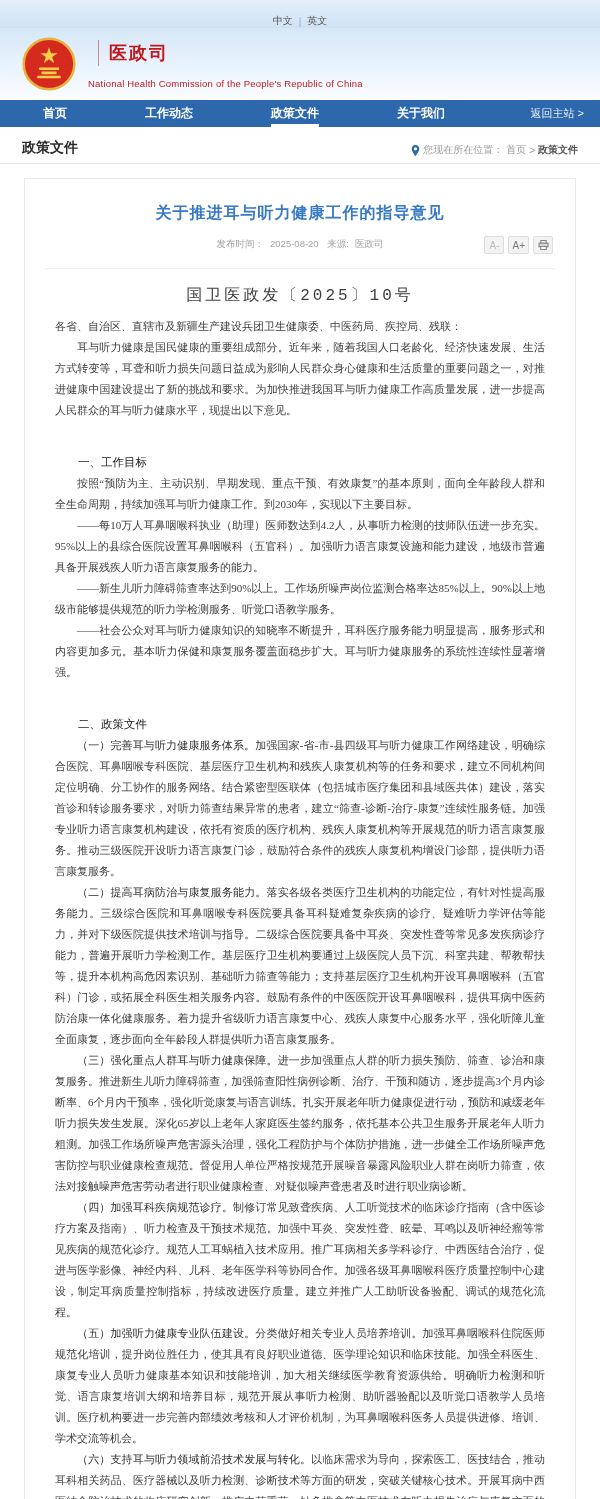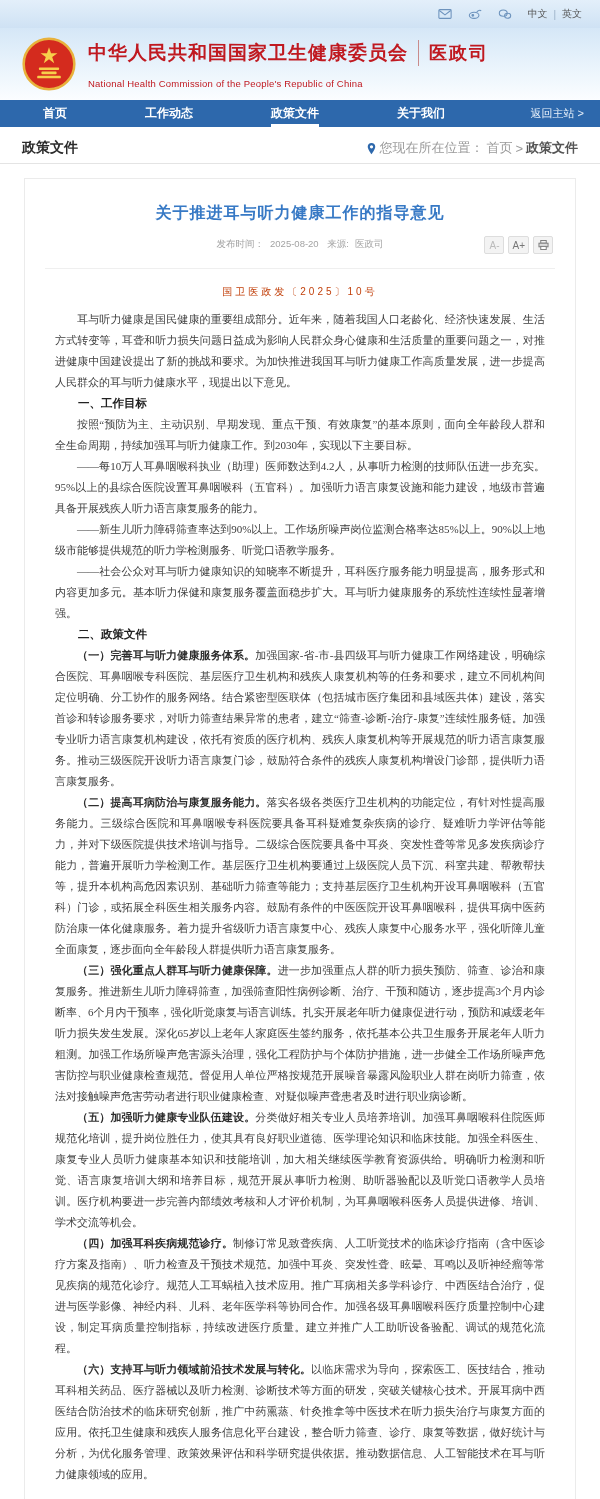--- a/index.html
+++ b/index.html
@@ -6,21 +6,21 @@
   html,body { background:#fff; }
   body {
     width:600px; min-height:1499px; margin:0 auto;
     font-family:"Liberation Sans","DejaVu Sans",sans-serif;
     color:#444;
   }
   
   .utility-bar{
     height:28px; background:linear-gradient(180deg,#e3effa,#cfe2f4);
     display:flex; align-items:center; justify-content:flex-end;
-    padding:0 18px; gap:14px; font-size:10px; color:#49698f;
+    padding:0 18px; gap:14px; font-size:10px; color:#49698f;flex-direction:column;
   }
   .u-icon{ width:16px; height:14px; display:inline-flex; align-items:center; justify-content:center; cursor:pointer; color:#6d93bd;}
   .u-icon svg{ width:14px; height:12px; }
   .lang{ display:flex; gap:6px; align-items:center; color:#555;}
   .lang a{ color:#555; text-decoration:none; cursor:pointer;}
   .lang .sep{ color:#9ab0c6; }
   
   .masthead{
     height:72px; background:linear-gradient(180deg,#d5e7f7 0%,#eaf4fc 55%,#fbfdff 100%);
     display:flex; align-items:center; padding:0 0 0 22px;
@@ -50,21 +50,21 @@
   .nav-back{
     position:absolute; right:16px; top:0; height:27px; display:flex; align-items:center;
     color:#eaf2fb; font-size:11px; cursor:pointer;
   }
   
   .section-bar{
     display:flex; justify-content:space-between; align-items:flex-end;
     padding:12px 22px 6px 22px; border-bottom:1px solid #e4e4e4;
   }
   .section-title{ font-size:14px; font-weight:bold; color:#2b2b2b; }
-  .crumb{ font-size:13px; color:#9a9a9a; display:flex; align-items:center; gap:3px;justify-content:space-between;}
+  .crumb{ font-size:10px; color:#9a9a9a; display:flex; align-items:center; gap:3px;justify-content:space-between;}
   .crumb .pin{ width:9px; height:11px; display:inline-block; }
   .crumb a{ color:#9a9a9a; text-decoration:none; cursor:pointer;}
   .crumb .current{ color:#555; font-weight:bold;}
   
   .card{
     margin:14px 24px 16px 24px; background:#fff; border:1px solid #ebebeb;
     padding:20px 30px 26px 30px; position:relative;
   }
   .doc-title{
     text-align:center; color:#3779c5; font-size:16px; font-weight:bold;
@@ -76,33 +76,33 @@
   .tools{ position:absolute; right:-8px; top:-2px; display:flex; gap:4px; }
   .tool-btn{
     min-width:20px; height:18px; background:#f3f3f3; border:1px solid #ddd; border-radius:2px;
     font-size:10px; color:#777; display:flex; align-items:center; justify-content:center;
     cursor:pointer; padding:0 3px;
   }
   .tool-btn.dim{ color:#bbb; }
   .tool-btn svg{ width:11px; height:10px; }
   .meta-divider{ border:none; border-top:1px solid #efefef; margin:8px -10px 0 -10px; }
   .doc-number{
-    text-align:center; font-size:10px; color:#c2410c; letter-spacing:3px; margin:16px 0 10px 0;
-    font-family:Liberation Sans, sans-serif;
+    text-align:center; font-size:16px; color:#404040; letter-spacing:3px; margin:16px 0 10px 0;
+    font-family:Liberation Mono, monospace;
   }
   
   .doc-body{
     font-family:"Liberation Serif","DejaVu Serif",serif;
     font-size:11px; line-height:21px; color:#3d3d3d; text-align:justify;
   }
   .doc-body p{ text-indent:2em; }
   .doc-body p.salutation{ text-indent:0; }
-  .doc-body p.heading{ font-weight:bold; color:#222;
-    font-family:"Liberation Sans","DejaVu Sans",sans-serif; font-size:11.5px;}
-  .doc-body .lead{ font-weight:bold; color:#2e2e2e; }
+  .doc-body p.heading{ font-weight:normal; color:#222;
+    font-family:"Liberation Sans","DejaVu Sans",sans-serif; font-size:11.5px;margin-top:31px;}
+  .doc-body .lead{ font-weight:normal; color:#2e2e2e; }
 </style>
 </head>
 <body>
 
 <div class="utility-bar">
   <span class="u-icon">
     <svg viewBox="0 0 16 12" fill="none" stroke="currentColor" stroke-width="1.2">
       <rect x="1" y="1" width="14" height="10" rx="1"></rect>
         <path d="M1.5 2l6.5 5 6.5-5"></path>
     </svg>
@@ -132,21 +132,20 @@
     <svg viewBox="0 0 64 64">
       <circle cx="32" cy="32" r="30" fill="#d42b1e" stroke="#e8b23c" stroke-width="3"></circle>
       <polygon points="32,12 34.4,19.2 42,19.2 35.8,23.8 38.2,31 32,26.5 25.8,31 28.2,23.8 22,19.2 29.6,19.2" fill="#f7d04b"></polygon>
       <rect x="20" y="36" width="24" height="3" rx="1" fill="#f7d04b"></rect>
       <rect x="23" y="41" width="18" height="3" rx="1" fill="#f7d04b"></rect>
       <rect x="18" y="46" width="28" height="3" rx="1" fill="#f7d04b"></rect>
     </svg>
   </span>
   <div class="org">
     <div class="org-line">
-      <span class="org-cn">中华人民共和国国家卫生健康委员会</span>
       <span class="dept-divider"></span>
       <span class="dept">医政司</span>
     </div>
     <div class="org-en">National Health Commission of the People's Republic of China</div>
   </div>
 </div>
 
 <div class="nav">
   <span class="nav-item">首页</span>
   <span class="nav-item">工作动态</span>
@@ -189,28 +188,29 @@
         </svg>
       </span>
     </div>
   </div>
 
   <hr class="meta-divider">
 
   <div class="doc-number">国卫医政发〔2025〕10号</div>
 
   <div class="doc-body" id="doc-body">
+      <p class="salutation">各省、自治区、直辖市及新疆生产建设兵团卫生健康委、中医药局、疾控局、残联：</p>
       <p class="normal">耳与听力健康是国民健康的重要组成部分。近年来，随着我国人口老龄化、经济快速发展、生活方式转变等，耳聋和听力损失问题日益成为影响人民群众身心健康和生活质量的重要问题之一，对推进健康中国建设提出了新的挑战和要求。为加快推进我国耳与听力健康工作高质量发展，进一步提高人民群众的耳与听力健康水平，现提出以下意见。</p>
       <p class="heading">一、工作目标</p>
       <p class="normal">按照“预防为主、主动识别、早期发现、重点干预、有效康复”的基本原则，面向全年龄段人群和全生命周期，持续加强耳与听力健康工作。到2030年，实现以下主要目标。</p>
       <p class="normal">——每10万人耳鼻咽喉科执业（助理）医师数达到4.2人，从事听力检测的技师队伍进一步充实。95%以上的县综合医院设置耳鼻咽喉科（五官科）。加强听力语言康复设施和能力建设，地级市普遍具备开展残疾人听力语言康复服务的能力。</p>
       <p class="normal">——新生儿听力障碍筛查率达到90%以上。工作场所噪声岗位监测合格率达85%以上。90%以上地级市能够提供规范的听力学检测服务、听觉口语教学服务。</p>
       <p class="normal">——社会公众对耳与听力健康知识的知晓率不断提升，耳科医疗服务能力明显提高，服务形式和内容更加多元。基本听力保健和康复服务覆盖面稳步扩大。耳与听力健康服务的系统性连续性显著增强。</p>
       <p class="heading">二、政策文件</p>
       <p class="item"><span class="lead">（一）完善耳与听力健康服务体系。</span>加强国家-省-市-县四级耳与听力健康工作网络建设，明确综合医院、耳鼻咽喉专科医院、基层医疗卫生机构和残疾人康复机构等的任务和要求，建立不同机构间定位明确、分工协作的服务网络。结合紧密型医联体（包括城市医疗集团和县域医共体）建设，落实首诊和转诊服务要求，对听力筛查结果异常的患者，建立“筛查-诊断-治疗-康复”连续性服务链。加强专业听力语言康复机构建设，依托有资质的医疗机构、残疾人康复机构等开展规范的听力语言康复服务。推动三级医院开设听力语言康复门诊，鼓励符合条件的残疾人康复机构增设门诊部，提供听力语言康复服务。</p>
       <p class="item"><span class="lead">（二）提高耳病防治与康复服务能力。</span>落实各级各类医疗卫生机构的功能定位，有针对性提高服务能力。三级综合医院和耳鼻咽喉专科医院要具备耳科疑难复杂疾病的诊疗、疑难听力学评估等能力，并对下级医院提供技术培训与指导。二级综合医院要具备中耳炎、突发性聋等常见多发疾病诊疗能力，普遍开展听力学检测工作。基层医疗卫生机构要通过上级医院人员下沉、科室共建、帮教帮扶等，提升本机构高危因素识别、基础听力筛查等能力；支持基层医疗卫生机构开设耳鼻咽喉科（五官科）门诊，或拓展全科医生相关服务内容。鼓励有条件的中医医院开设耳鼻咽喉科，提供耳病中医药防治康一体化健康服务。着力提升省级听力语言康复中心、残疾人康复中心服务水平，强化听障儿童全面康复，逐步面向全年龄段人群提供听力语言康复服务。</p>
       <p class="item"><span class="lead">（三）强化重点人群耳与听力健康保障。</span>进一步加强重点人群的听力损失预防、筛查、诊治和康复服务。推进新生儿听力障碍筛查，加强筛查阳性病例诊断、治疗、干预和随访，逐步提高3个月内诊断率、6个月内干预率，强化听觉康复与语言训练。扎实开展老年听力健康促进行动，预防和减缓老年听力损失发生发展。深化65岁以上老年人家庭医生签约服务，依托基本公共卫生服务开展老年人听力粗测。加强工作场所噪声危害源头治理，强化工程防护与个体防护措施，进一步健全工作场所噪声危害防控与职业健康检查规范。督促用人单位严格按规范开展噪音暴露风险职业人群在岗听力筛查，依法对接触噪声危害劳动者进行职业健康检查、对疑似噪声聋患者及时进行职业病诊断。</p>
+      <p class="item"><span class="lead">（四）加强耳科疾病规范诊疗。</span>制修订常见致聋疾病、人工听觉技术的临床诊疗指南（含中医诊疗方案及指南）、听力检查及干预技术规范。加强中耳炎、突发性聋、眩晕、耳鸣以及听神经瘤等常见疾病的规范化诊疗。规范人工耳蜗植入技术应用。推广耳病相关多学科诊疗、中西医结合治疗，促进与医学影像、神经内科、儿科、老年医学科等协同合作。加强各级耳鼻咽喉科医疗质量控制中心建设，制定耳病质量控制指标，持续改进医疗质量。建立并推广人工助听设备验配、调试的规范化流程。</p>
       <p class="item"><span class="lead">（五）加强听力健康专业队伍建设。</span>分类做好相关专业人员培养培训。加强耳鼻咽喉科住院医师规范化培训，提升岗位胜任力，使其具有良好职业道德、医学理论知识和临床技能。加强全科医生、康复专业人员听力健康基本知识和技能培训，加大相关继续医学教育资源供给。明确听力检测和听觉、语言康复培训大纲和培养目标，规范开展从事听力检测、助听器验配以及听觉口语教学人员培训。医疗机构要进一步完善内部绩效考核和人才评价机制，为耳鼻咽喉科医务人员提供进修、培训、学术交流等机会。</p>
-      <p class="item"><span class="lead">（四）加强耳科疾病规范诊疗。</span>制修订常见致聋疾病、人工听觉技术的临床诊疗指南（含中医诊疗方案及指南）、听力检查及干预技术规范。加强中耳炎、突发性聋、眩晕、耳鸣以及听神经瘤等常见疾病的规范化诊疗。规范人工耳蜗植入技术应用。推广耳病相关多学科诊疗、中西医结合治疗，促进与医学影像、神经内科、儿科、老年医学科等协同合作。加强各级耳鼻咽喉科医疗质量控制中心建设，制定耳病质量控制指标，持续改进医疗质量。建立并推广人工助听设备验配、调试的规范化流程。</p>
       <p class="item"><span class="lead">（六）支持耳与听力领域前沿技术发展与转化。</span>以临床需求为导向，探索医工、医技结合，推动耳科相关药品、医疗器械以及听力检测、诊断技术等方面的研发，突破关键核心技术。开展耳病中西医结合防治技术的临床研究创新，推广中药熏蒸、针灸推拿等中医技术在听力损失治疗与康复方面的应用。依托卫生健康和残疾人服务信息化平台建设，整合听力筛查、诊疗、康复等数据，做好统计与分析，为优化服务管理、政策效果评估和科学研究提供依据。推动数据信息、人工智能技术在耳与听力健康领域的应用。</p>
     </div>
 
 </div>
 
 </body></html>

